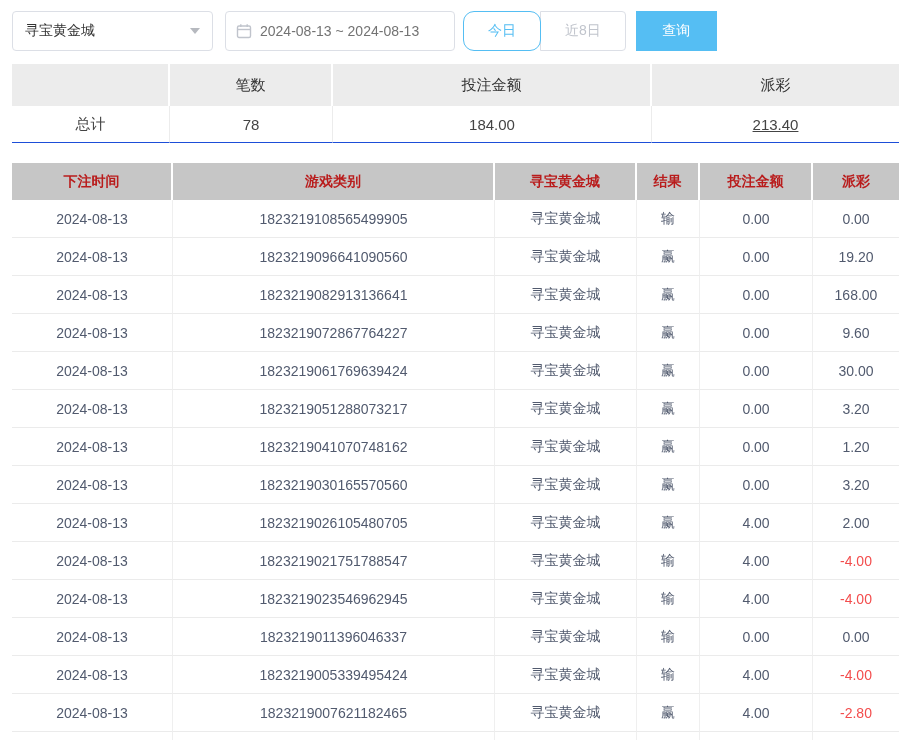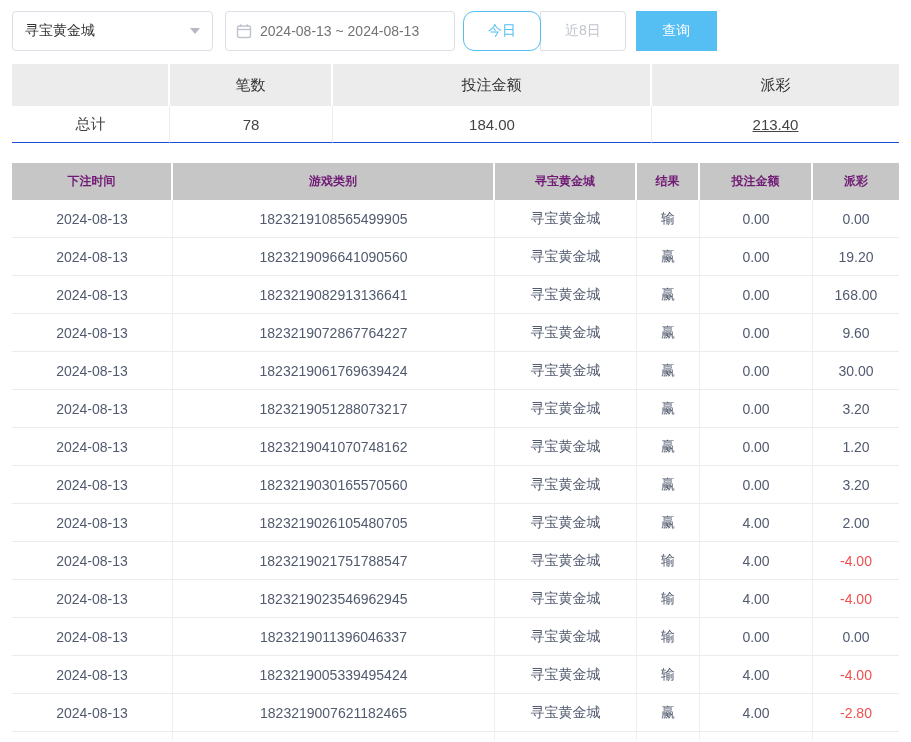--- a/index.html
+++ b/index.html
@@ -34,22 +34,22 @@
   .summary .shead .cell { background: #ececec; height: 42px; display: flex; align-items: center;
     justify-content: center; font-size: 15px; color: #333; border-right: 2px solid #fff; }
   .summary .shead .cell:last-child { border-right: none; }
   .summary .sbody .cell { height: 37px; display: flex; align-items: center; justify-content: center;
     font-size: 15px; color: #444; border-right: 1px solid #ececec; border-bottom: 1px solid #1d4ed8; }
   .summary .sbody .cell:last-child { border-right: none; text-decoration: underline; }
 
   
   .bet-table { margin: 20px 12px 0 12px; width: 887px; }
   .trow { display: grid; grid-template-columns: 161px 322px 142px 63px 113px 86px; }
-  .thead .cell { background: #c6c6c6; color: #701a75; font-weight: bold; height: 37px;
-    display: flex; align-items: center; justify-content: center; font-size: 12px;
+  .thead .cell { background: #c6c6c6; color: #b91c1c; font-weight: bold; height: 37px;
+    display: flex; align-items: center; justify-content: center; font-size: 14px;
     border-right: 2px solid #fff; }
   .thead .cell:last-child { border-right: none; }
   .tbody .cell { height: 38px; display: flex; align-items: center; justify-content: center;
     font-size: 14px; color: #515a6e; border-right: 1px solid #efefef; border-bottom: 1px solid #ebebeb; }
   .tbody .cell:last-child { border-right: none; }
   .tbody .cell.neg { color: #f34d4d; }
   .partial .cell { height: 8px; border-right: 1px solid #efefef; }
   .partial .cell:last-child { border-right: none; }
 </style>
 </head>

